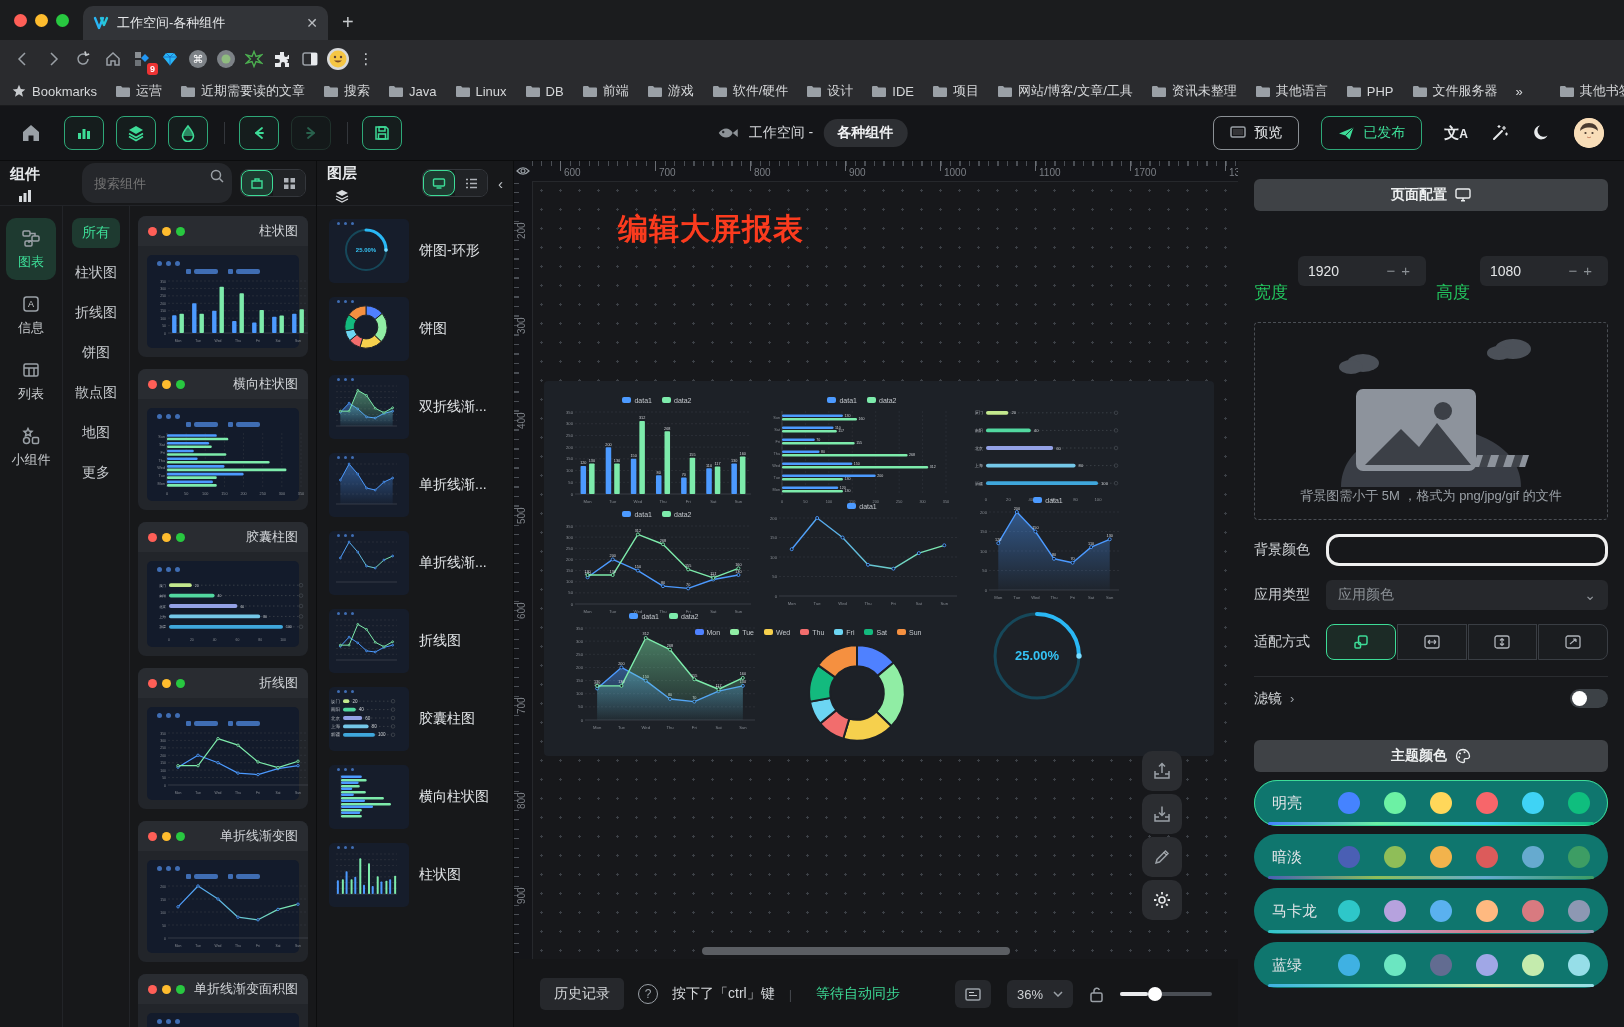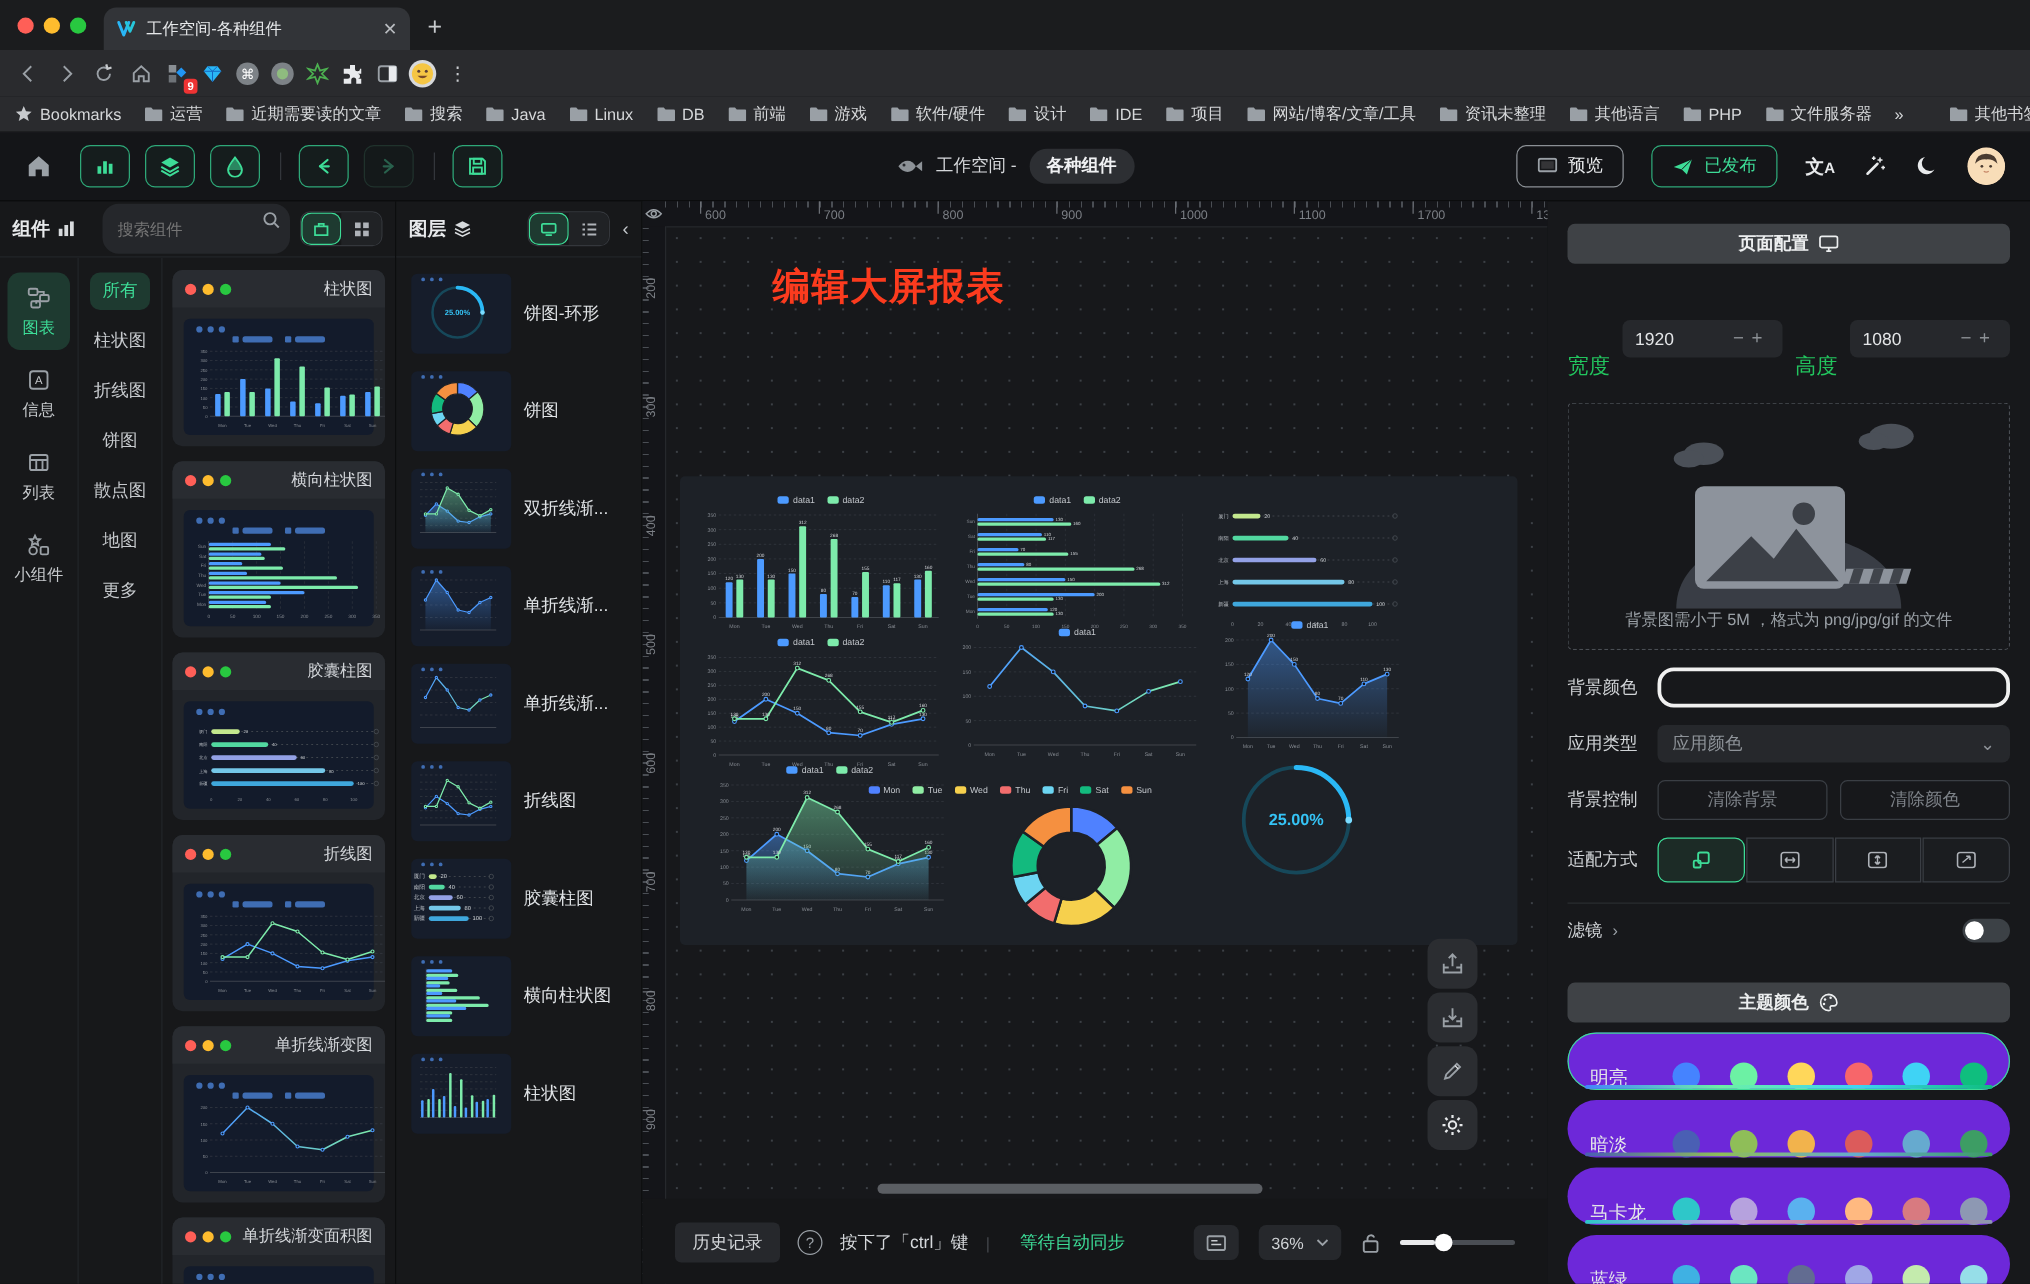--- a/index.html
+++ b/index.html
@@ -30,21 +30,21 @@
   .appbar-center{position:absolute;left:50%;transform:translateX(-50%);display:flex;align-items:center;gap:10px;}
   .proj-pill{background:#2d2f33;border-radius:14px;padding:5px 14px;color:#f0f1f3;font-weight:bold;font-size:14px;}
   .appbar-right{margin-left:auto;display:flex;align-items:center;gap:22px;}
   .btn-outline{display:flex;align-items:center;gap:8px;border:1px solid #8b9095;border-radius:8px;padding:7px 16px;color:#e8eaec;font-size:14px;}
   .btn-publish{display:flex;align-items:center;gap:8px;border:1px solid #2ea878;border-radius:8px;padding:7px 16px;color:#3ddc97;font-size:14px;}
   .avatar{width:30px;height:30px;border-radius:50%;background:#f6d7b2;overflow:hidden;}
   
   .main{display:flex;height:868px;}
   .left-panel{width:316px;background:#17181a;border-right:1px solid #0c0d0e;display:flex;flex-direction:column;}
   .lp-head{height:44px;display:flex;align-items:center;padding:0 10px;gap:8px;border-bottom:1px solid #222428;}
-  .lp-title{font-size:15px;color:#e7e9eb;font-weight:bold;display:flex;gap:6px;align-items:center;margin-right:auto;}
+  .lp-title{font-size:15px;color:#e7e9eb;font-weight:bold;display:flex;gap:6px;align-items:center;margin-right:auto;flex-direction:column;}
   .search{width:112px;height:40px;background:#25272b;border:none;border-radius:13px;color:#9ba0a6;font-size:13px;padding:0 26px 0 12px;outline:none;font-family:inherit;}
   .search-wrap{position:relative;}
   .search-wrap svg{position:absolute;right:8px;top:6px;}
   .tgl-group{display:flex;border:1px solid #34373c;border-radius:8px;overflow:hidden;}
   .tgl{width:32px;height:26px;display:flex;align-items:center;justify-content:center;background:#202225;}
   .tgl.sel{background:#1e3a30;outline:1px solid #3ddc97;outline-offset:-1px;border-radius:8px;}
   .lp-body{flex:1;display:flex;overflow:hidden;}
   .rail{width:62px;border-right:1px solid #222428;padding-top:8px;}
   .rail-item{margin:4px 6px;height:62px;border-radius:10px;display:flex;flex-direction:column;align-items:center;justify-content:center;gap:5px;color:#c7cacd;font-size:13px;}
   .rail-item.sel{background:#1e3a30;color:#3ddc97;}
@@ -118,21 +118,21 @@
   .fit-group{display:flex;flex:1;gap:1px;}
   .fit{flex:1;height:34px;border:1px solid #3a3e44;display:flex;align-items:center;justify-content:center;background:#1b1d20;}
   .fit:first-child{border-radius:8px 0 0 8px;}
   .fit:last-child{border-radius:0 8px 8px 0;}
   .fit.sel{border:1px solid #3ddc97;border-radius:8px;background:#1c2b26;}
   .divider{height:1px;background:#2a2c30;margin:16px 0 0 0;}
   .filter-row{display:flex;align-items:center;margin-top:12px;}
   .filter-row .cfg-lbl{width:auto;}
   .toggle{margin-left:auto;width:38px;height:19px;background:#3c4146;border-radius:10px;position:relative;}
   .toggle .kn{position:absolute;left:2px;top:2px;width:15px;height:15px;border-radius:50%;background:#fff;}
-  .theme-row{margin-top:8px;height:46px;background:#6d28d9;border-radius:23px;display:flex;align-items:flex-end;padding:0 18px;gap:14px;position:relative;}
+  .theme-row{margin-top:8px;height:46px;background:#0f766e;border-radius:23px;display:flex;align-items:center;padding:0 18px;gap:14px;position:relative;}
   .theme-row.sel{outline:1px solid #3ddc97;outline-offset:-1px;}
   .theme-underline{position:absolute;left:14px;right:14px;bottom:1px;height:3px;border-radius:2px;}
   .theme-name{font-size:15px;color:#e3e5e8;width:52px;}
   .theme-dots{display:flex;gap:14px;flex:1;justify-content:space-between;}
   .theme-dot{width:22px;height:22px;border-radius:50%;}
   .ic{stroke:#9aa0a6;fill:none;stroke-width:1.5;}
 </style>
 </head>
 <body>
 
@@ -1754,25 +1754,20 @@
       <span class="swatch"></span>
     </div>
     <div class="cfg-row">
       <span class="cfg-lbl">应用类型</span>
       <span class="select">
           <span>应用颜色</span>
           <span class="chev">⌄</span>
         </span>
     </div>
     <div class="cfg-row">
-      <span class="cfg-lbl">背景控制</span>
-      <span class="ghost-btn">清除背景</span>
-      <span class="ghost-btn">清除颜色</span>
-    </div>
-    <div class="cfg-row">
       <span class="cfg-lbl">适配方式</span>
       <span class="fit-group">
         <span class="fit sel">
             <svg width="16" height="16" viewBox="0 0 16 16">
               <rect x="5.5" y="2" width="8.5" height="8.5" rx="1.5" fill="none" stroke="#3ddc97" stroke-width="1.5"></rect>
               <rect x="2" y="8.5" width="5.5" height="5.5" rx="1" fill="none" stroke="#3ddc97" stroke-width="1.5"></rect>
             </svg>
           </span>
         <span class="fit">
             <svg width="16" height="14" viewBox="0 0 16 14">

